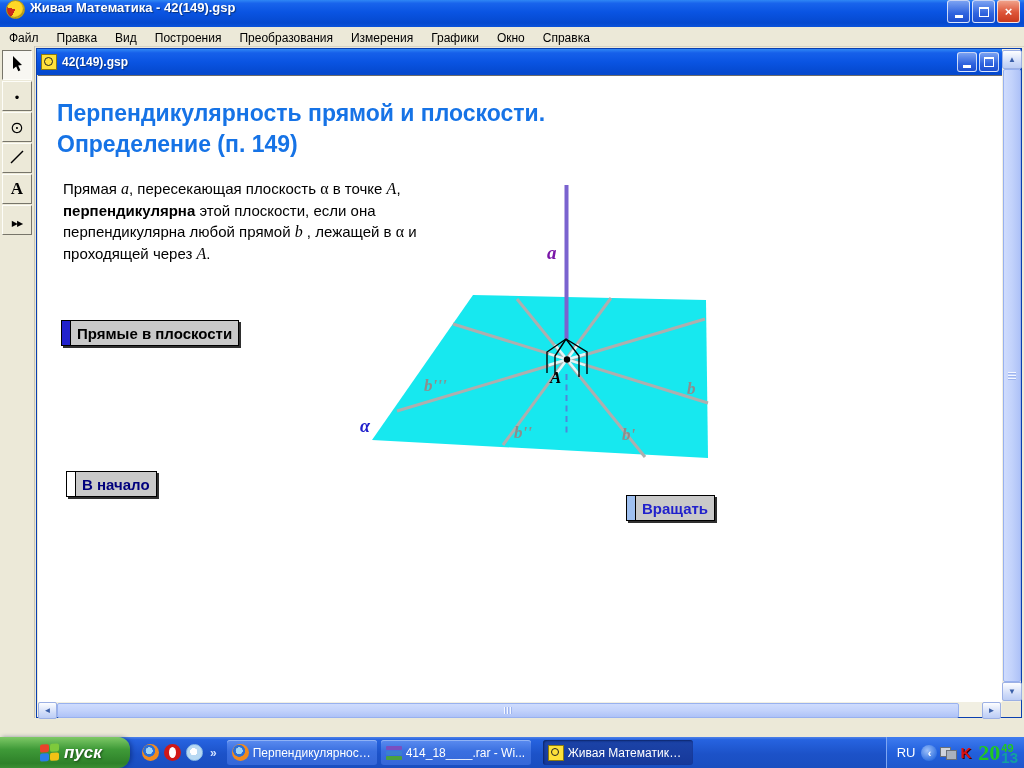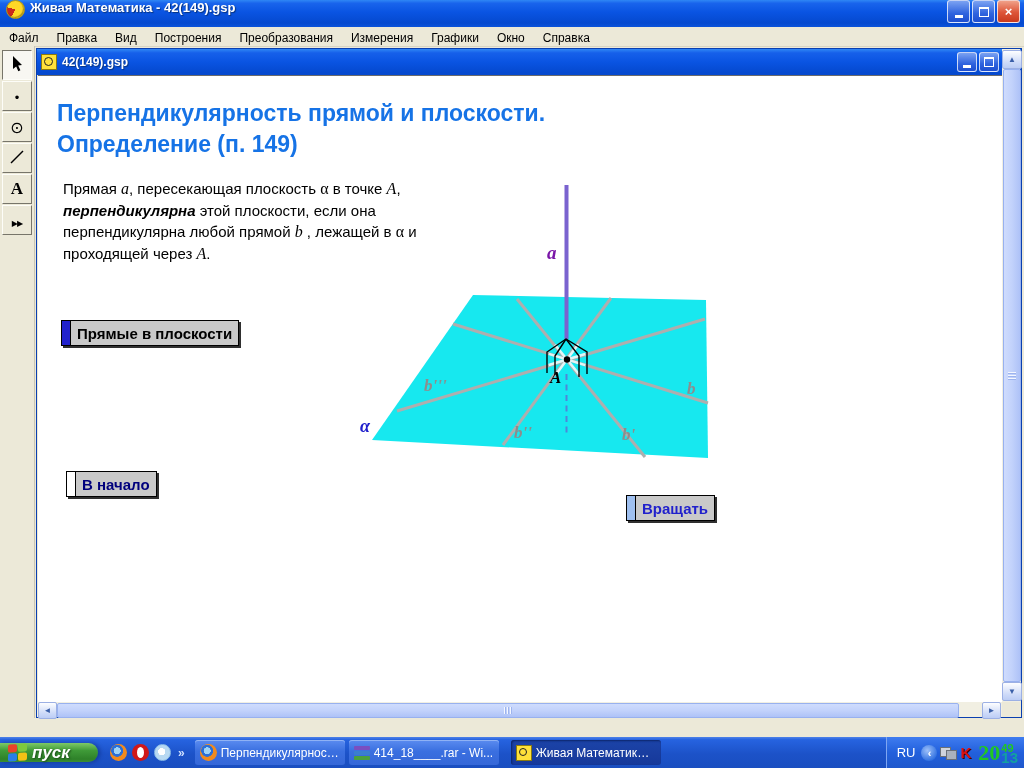--- a/index.html
+++ b/index.html
@@ -72,37 +72,37 @@
     border:1px solid #98b1ef;background:linear-gradient(180deg,#cfdcfd,#c2d2fb 50%,#aec2f7);}
   #hs-thumb::after{content:"";position:absolute;top:3px;bottom:3px;left:50%;width:9px;margin-left:-4px;
     background:repeating-linear-gradient(90deg,#f4f7ff 0 1px,#9db4ee 1px 2px,transparent 2px 3px);}
   #corner{position:absolute;right:1px;bottom:0;width:18px;height:15px;background:#ECE9D8;}
 
   
   #heading{position:absolute;left:19px;top:22px;font-size:23px;line-height:31px;font-weight:bold;
     color:#1673e6;letter-spacing:0;}
   #paragraph{position:absolute;left:25px;top:102px;width:378px;font-size:15px;line-height:21.5px;color:#000;}
   #paragraph .it{font-family:"Liberation Serif",serif;font-style:italic;font-size:16px;}
-  #paragraph .bd{font-weight:bold;font-style:italic;}
+  #paragraph .bd{font-weight:bold;}
   #paragraph .gk{font-family:"Liberation Serif",serif;font-size:16px;}
 
   .gsp-btn{position:absolute;display:flex;height:24px;border:1px solid #000;box-shadow:2px 2px 0 rgba(10,10,10,.85);
     background:#c9c9c9;align-items:stretch;cursor:pointer;}
   .gsp-btn .strip{width:8px;border-right:1px solid #000;}
   .gsp-btn .lbl{display:flex;align-items:center;padding:0 6px;font-size:15px;font-weight:bold;white-space:nowrap;}
 
   #figure-svg{position:absolute;left:0;top:0;}
 
   
   #taskbar{position:absolute;left:0;top:737px;width:1024px;height:31px;
     background:linear-gradient(180deg,#4f83e8 0%,#2663e0 9%,#1c52c8 55%,#1a4ec0 100%);
     display:flex;align-items:center;}
-  #start-btn{height:19px;width:98px;border-radius:0 12px 12px 0;
+  #start-btn{height:31px;width:98px;border-radius:0 12px 12px 0;
     background:linear-gradient(180deg,#7ec967 0%,#3f9a38 40%,#2e8129 85%,#3b8f33 100%);
-    display:flex;align-items:center;box-shadow:2px 0 4px rgba(0,20,80,.4);}
+    display:flex;align-items:center;box-shadow:2px 0 4px rgba(0,20,80,.4);padding-left:32px;}
   #start-flag{width:20px;height:18px;margin:0 4px 0 8px;display:grid;grid-template-columns:9px 9px;grid-template-rows:8px 8px;gap:1px;transform:skewY(-4deg);}
   #start-flag i{border-radius:2px;display:block;}
   #start-label{color:#fff;font-size:17px;font-weight:bold;font-style:italic;text-shadow:1px 1px 2px #1c4d18;}
   #quicklaunch{display:flex;align-items:center;gap:5px;margin:0 6px 0 12px;}
   .ql-chev{color:#cfe0ff;font-size:12px;font-weight:bold;margin-left:2px;}
   .task-btn{width:150px;height:25px;margin-left:4px;border-radius:3px;display:flex;align-items:center;gap:4px;
     padding:0 5px;box-sizing:border-box;background:linear-gradient(180deg,#5b8cf0,#3a6fe0 45%,#3567d8);
     box-shadow:inset 0 1px 0 #8fb2f5;color:#fff;font-size:12px;white-space:nowrap;overflow:hidden;}
   .task-btn.active{background:linear-gradient(180deg,#1c44a8,#16389a);box-shadow:inset 1px 1px 2px #0b2468;margin-left:12px;}
   .task-btn .tlabel{overflow:hidden;text-overflow:ellipsis;}

